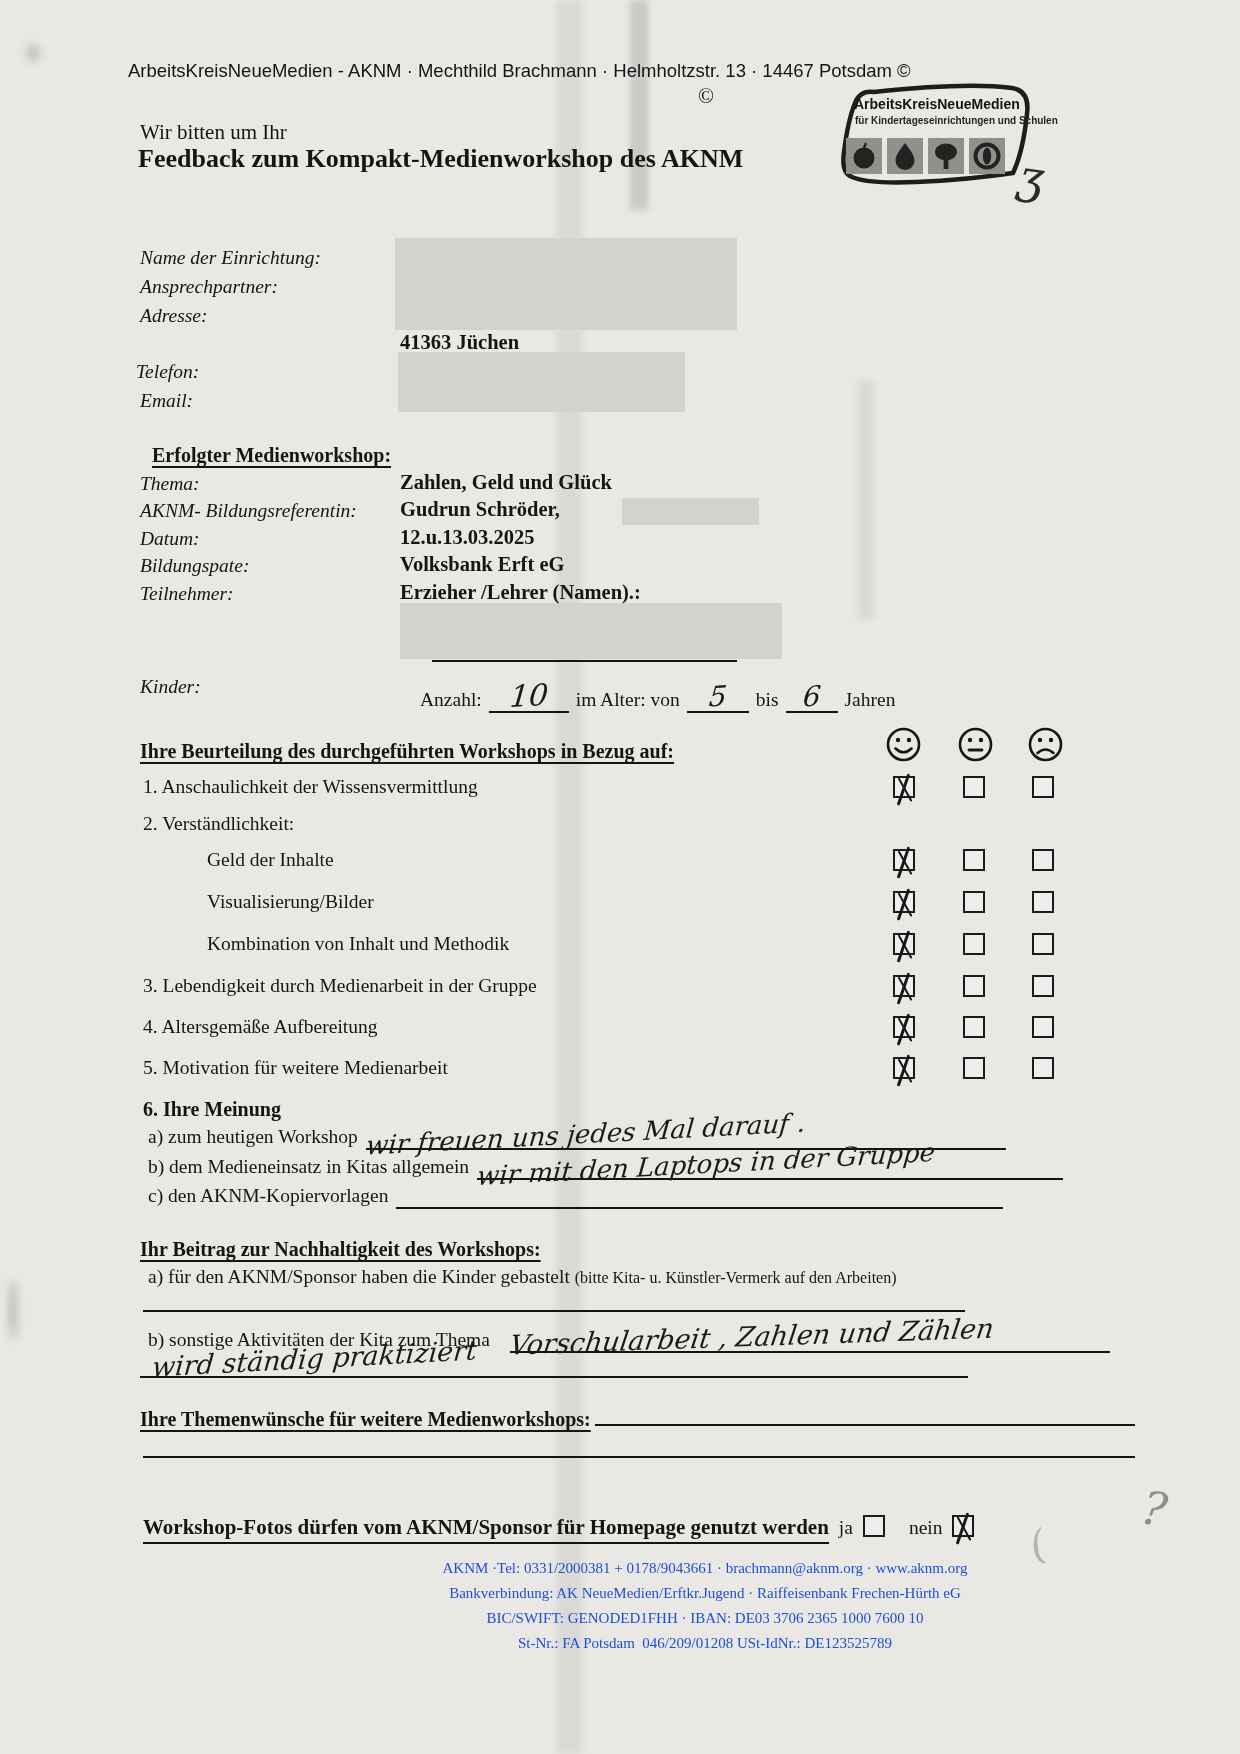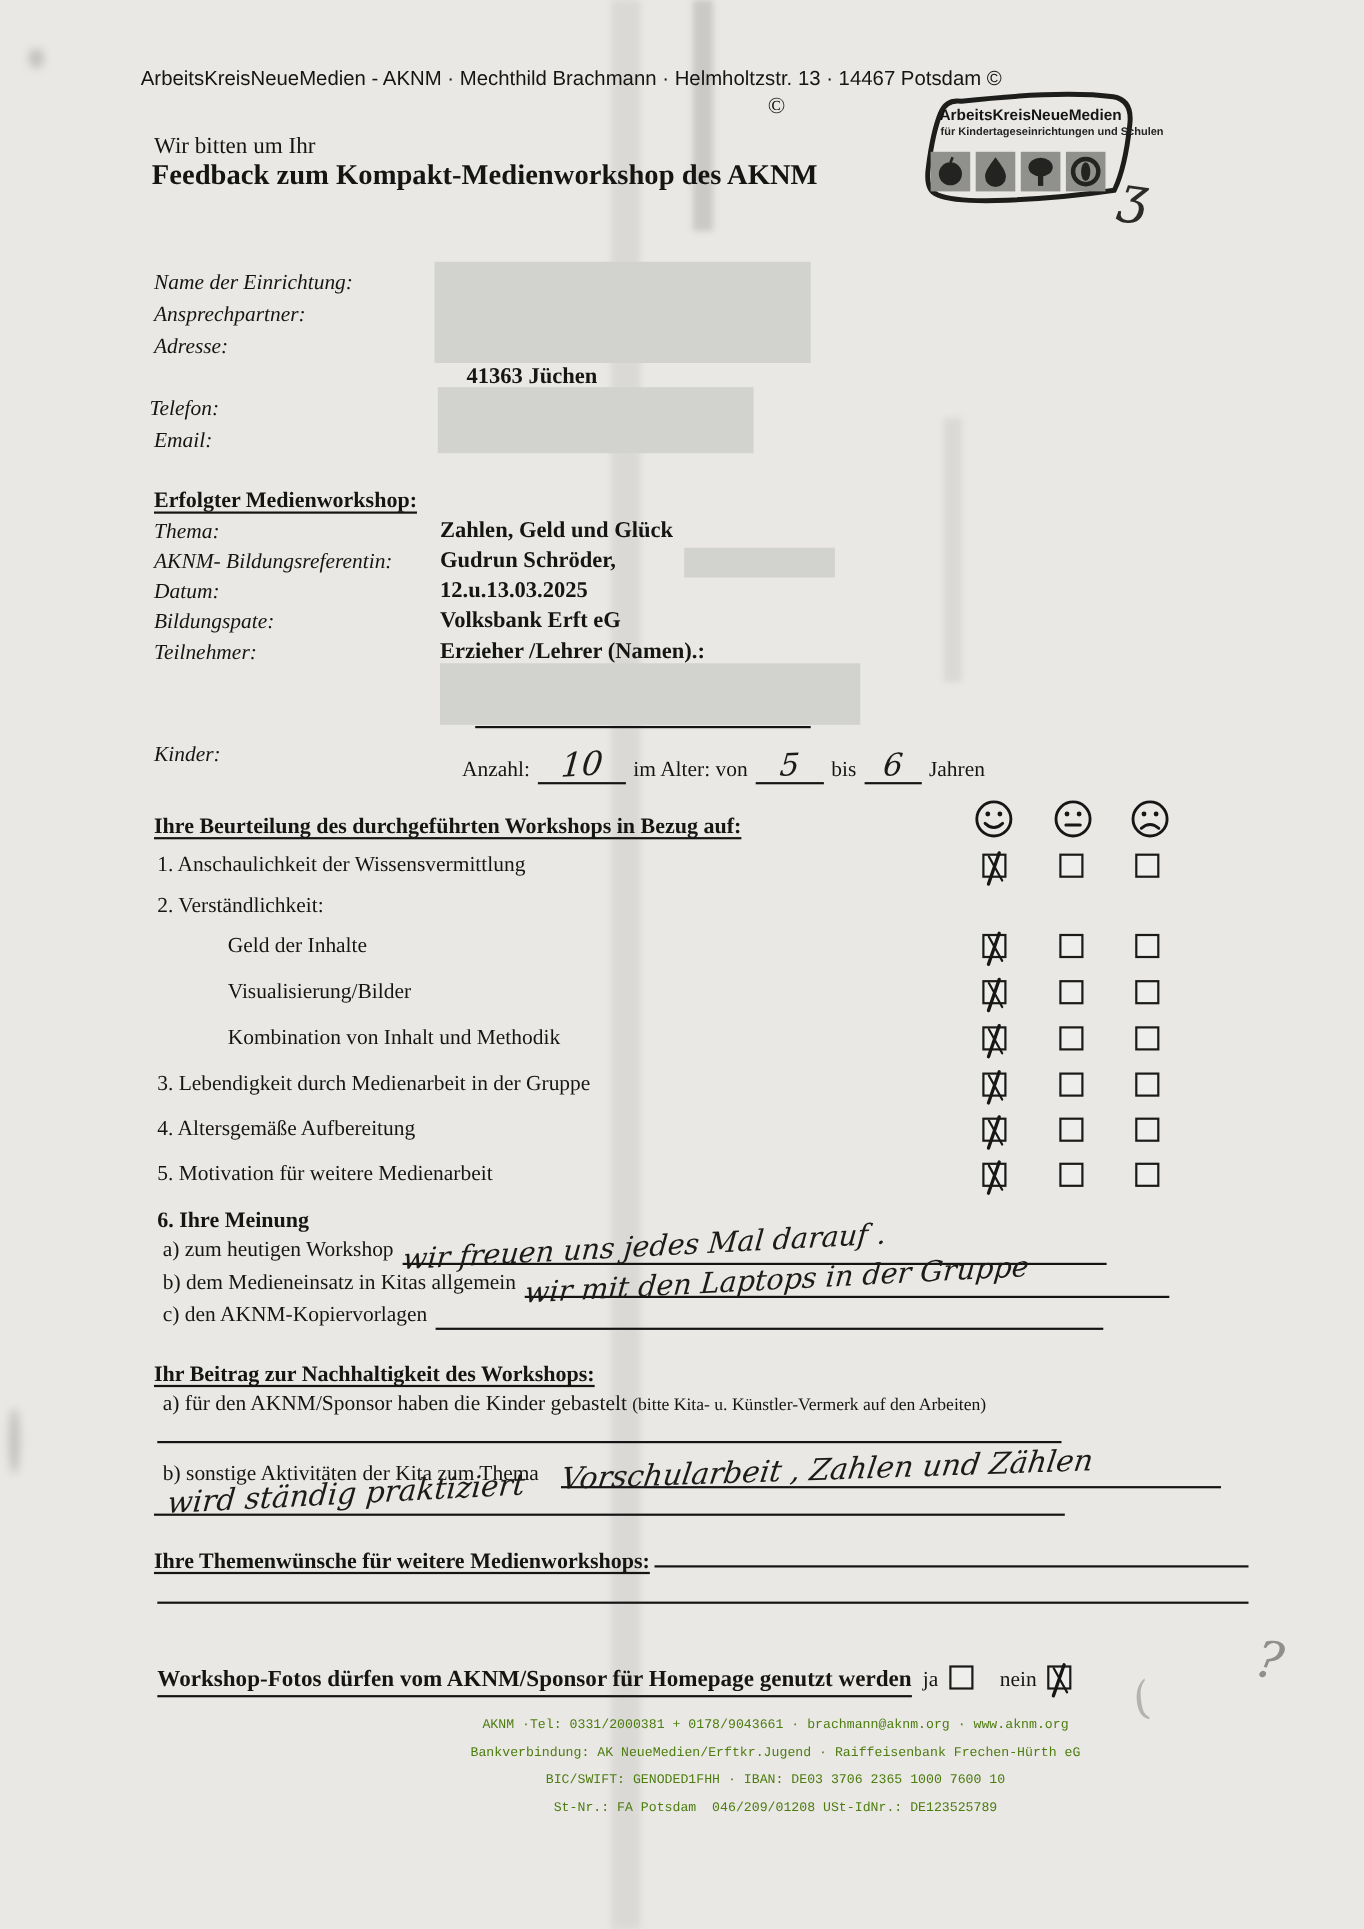--- a/index.html
+++ b/index.html
@@ -58,21 +58,21 @@
   .logo-sub { position:absolute; left:35px; top:33px; font-size:10px; font-weight:bold; color:#242424; }
   .logo-tiles { position:absolute; left:26px; top:56px; display:flex; gap:5px; }
   .tile { width:36px; height:36px; background:#90908c; display:flex; align-items:center; justify-content:center; }
   .logo-frame { position:absolute; left:-4px; top:-6px; }
   .logo-squiggle {
     position:absolute; left:198px; top:68px; font-family:"DejaVu Serif",serif; font-style:italic;
     font-size:46px; color:#2b2b2a; transform:rotate(8deg);
   }
 
   .footer { position:absolute; left:170px; top:1556px; width:1070px; text-align:center; }
-  .footer-line { font-family:Liberation Mono, monospace; font-size:12px; line-height:25px; color:#4d7c0f; white-space:pre; }
+  .footer-line { font-family:Liberation Serif, serif; font-size:15px; line-height:25px; color:#1d4ed8; white-space:pre; }
 
   .pencil-mark {
     position:absolute; font-family:"DejaVu Serif",serif; font-style:italic;
     color:rgba(70,70,68,0.55); transform:rotate(10deg);
   }
 </style>
 </head>
 <body>
 
 <div class="page">
@@ -121,25 +121,25 @@
     </div>
     <div class="logo-squiggle">ʒ</div>
   </div>
 
   <div class="redact" style="left:395px; top:238px; width:342px; height:92px;"></div>
   <div class="redact" style="left:398px; top:352px; width:287px; height:60px;"></div>
 
   <div class="abs lbl" style="left:140px; top:247px;">Name der Einrichtung:</div>
   <div class="abs lbl" style="left:140px; top:276px;">Ansprechpartner:</div>
   <div class="abs lbl" style="left:140px; top:305px;">Adresse:</div>
-  <div class="abs val" style="left:400px; top:331px;margin-left:24px;">41363 Jüchen</div>
+  <div class="abs val" style="left:400px; top:331px;">41363 Jüchen</div>
   <div class="abs lbl" style="left:136px; top:361px;">Telefon:</div>
   <div class="abs lbl" style="left:140px; top:390px;">Email:</div>
 
-  <div class="abs heading" style="left:140px; top:444px;font-family:Liberation Serif, serif;">Erfolgter Medienworkshop:</div>
+  <div class="abs heading" style="left:152px; top:444px;font-family:Liberation Serif, serif;">Erfolgter Medienworkshop:</div>
 
   <div class="redact" style="left:622px; top:498px; width:137px; height:27px;"></div>
   <div class="redact" style="left:400px; top:603px; width:382px; height:56px;"></div>
   <div class="abs" style="left:432px; top:660px; width:305px; height:2px; background:#141414;"></div>
 
   <div class="abs lbl" style="left:140px; top:473px;">Thema:</div>
   <div class="abs val" style="left:400px; top:471px;">Zahlen, Geld und Glück</div>
   <div class="abs lbl" style="left:140px; top:500px;">AKNM- Bildungsreferentin:</div>
   <div class="abs val" style="left:400px; top:498px;">Gudrun Schröder,</div>
   <div class="abs lbl" style="left:140px; top:528px;">Datum:</div>

